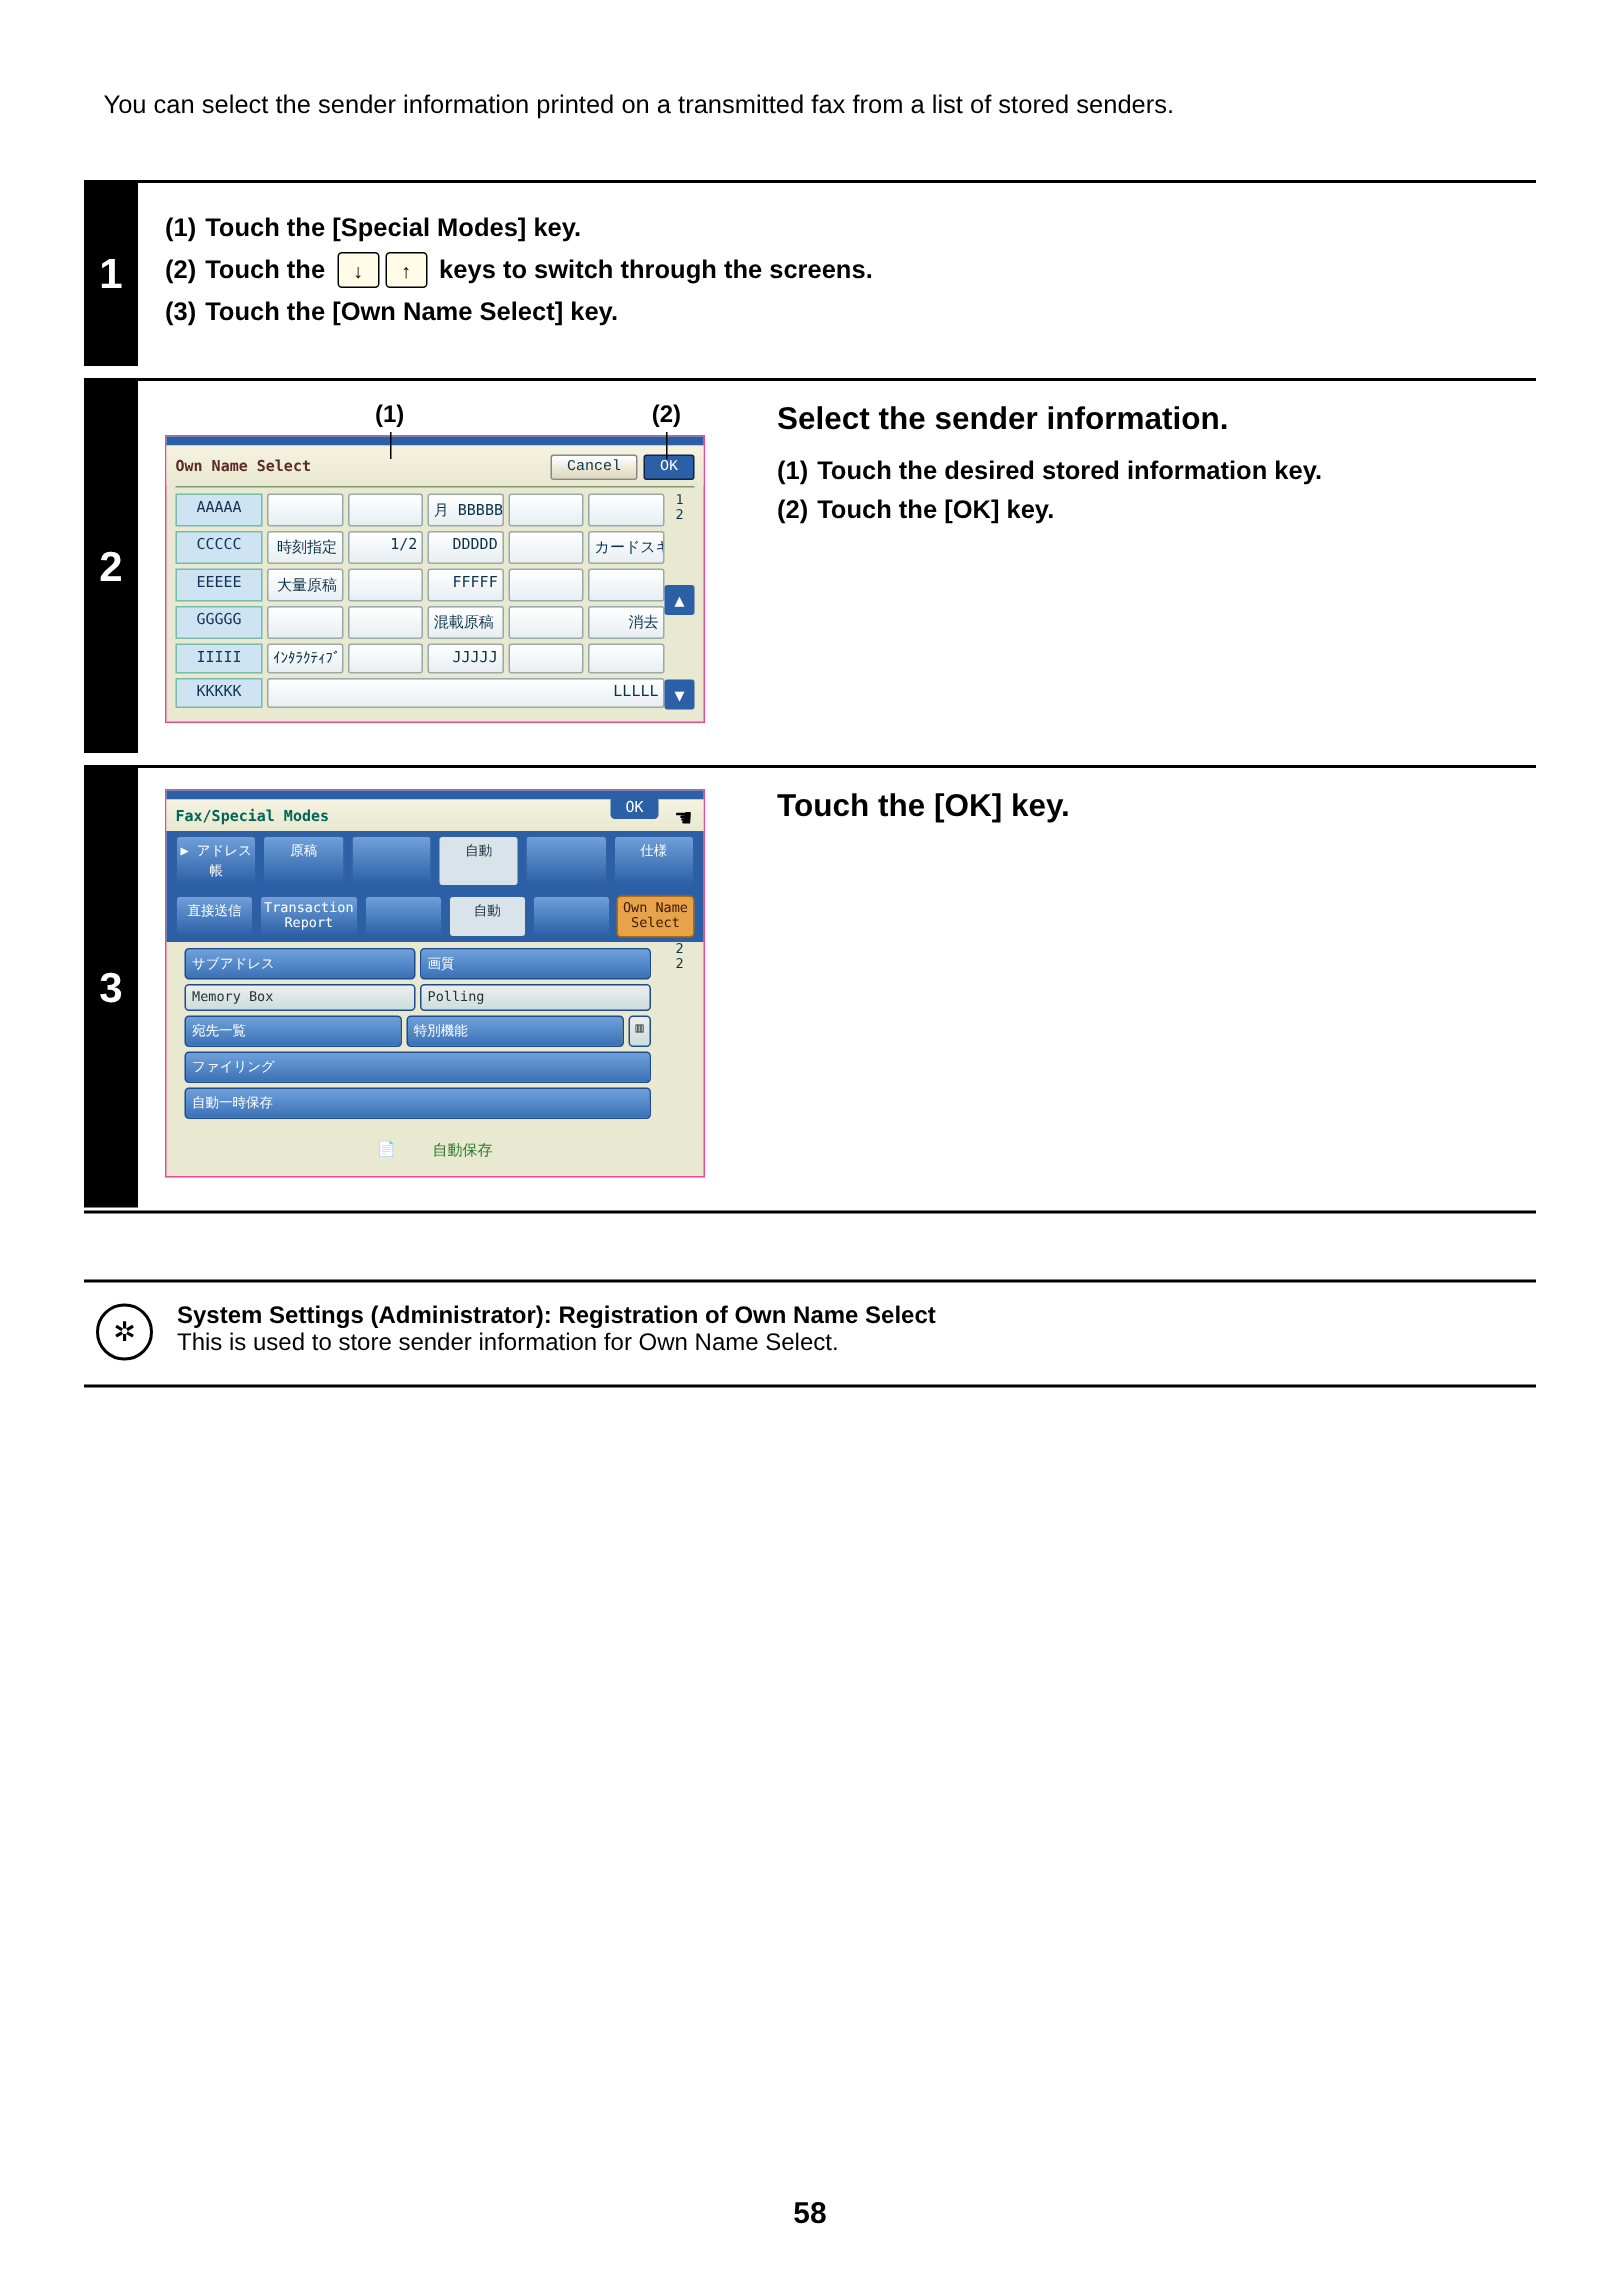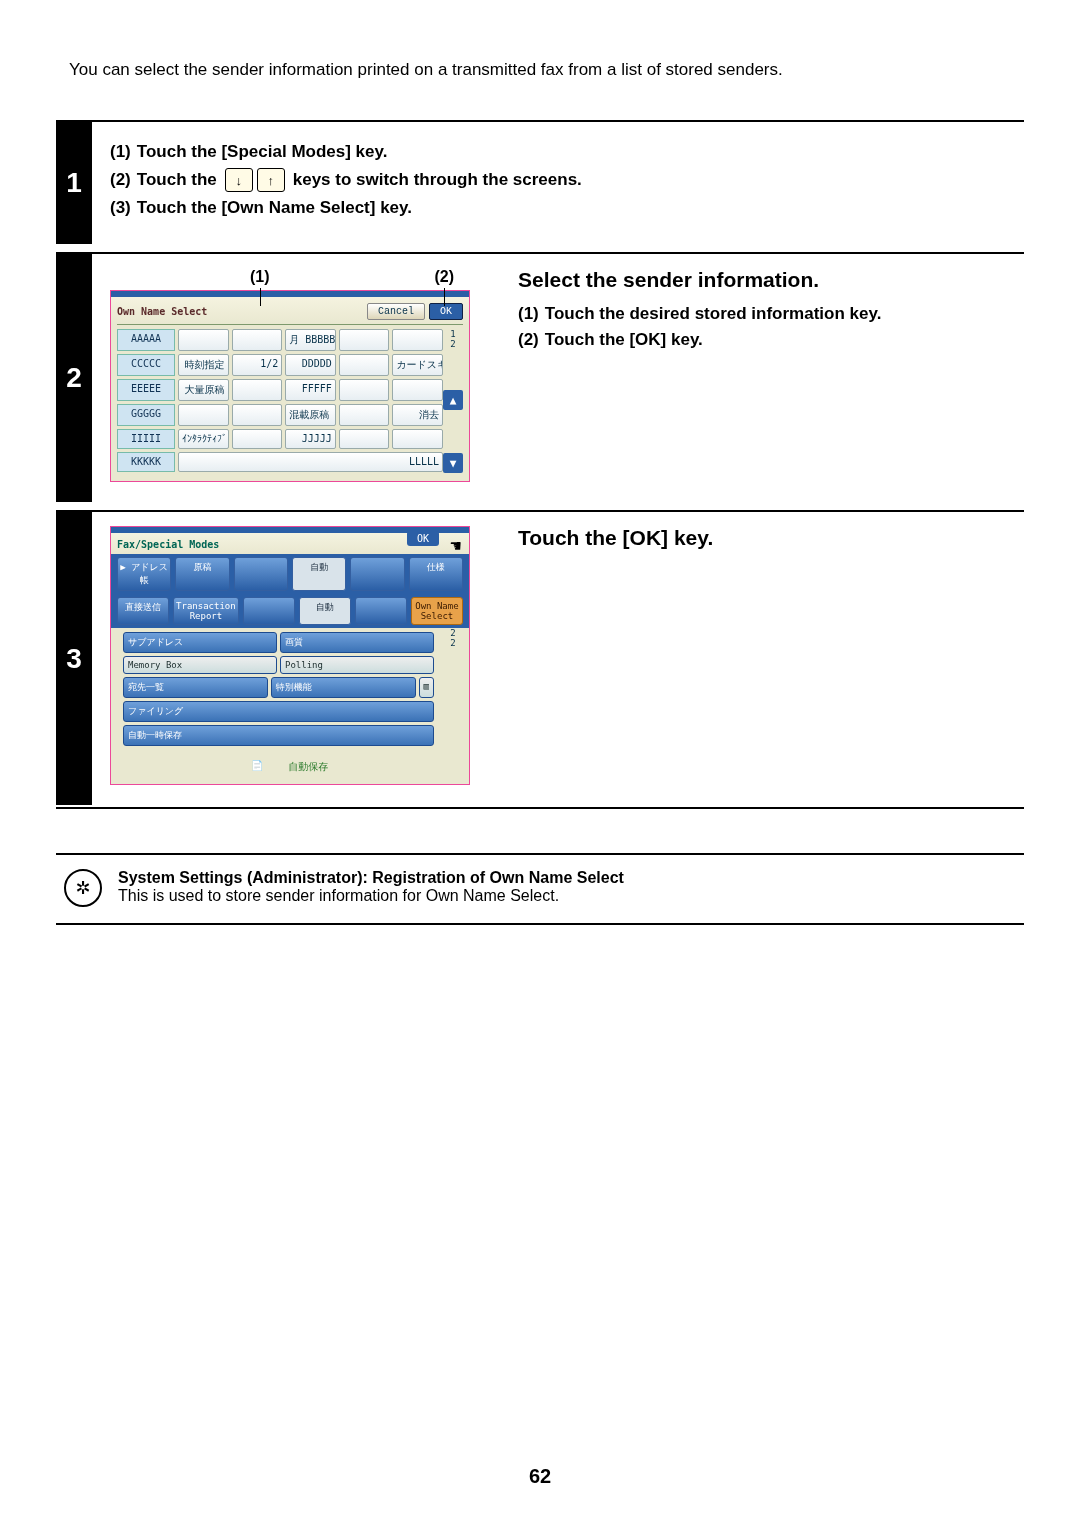--- a/index.html
+++ b/index.html
@@ -258,14 +258,14 @@
   <div class="step-last-rule"></div>
 
   <div class="notebox">
     <div class="icon">✲</div>
     <div class="txt">
       <div class="bold">System Settings (Administrator): Registration of Own Name Select</div>
       <div>This is used to store sender information for Own Name Select.</div>
     </div>
   </div>
 
-  <div class="pagenum">62</div>
+  <div class="pagenum">58</div>
 </div>
 
 </body></html>

